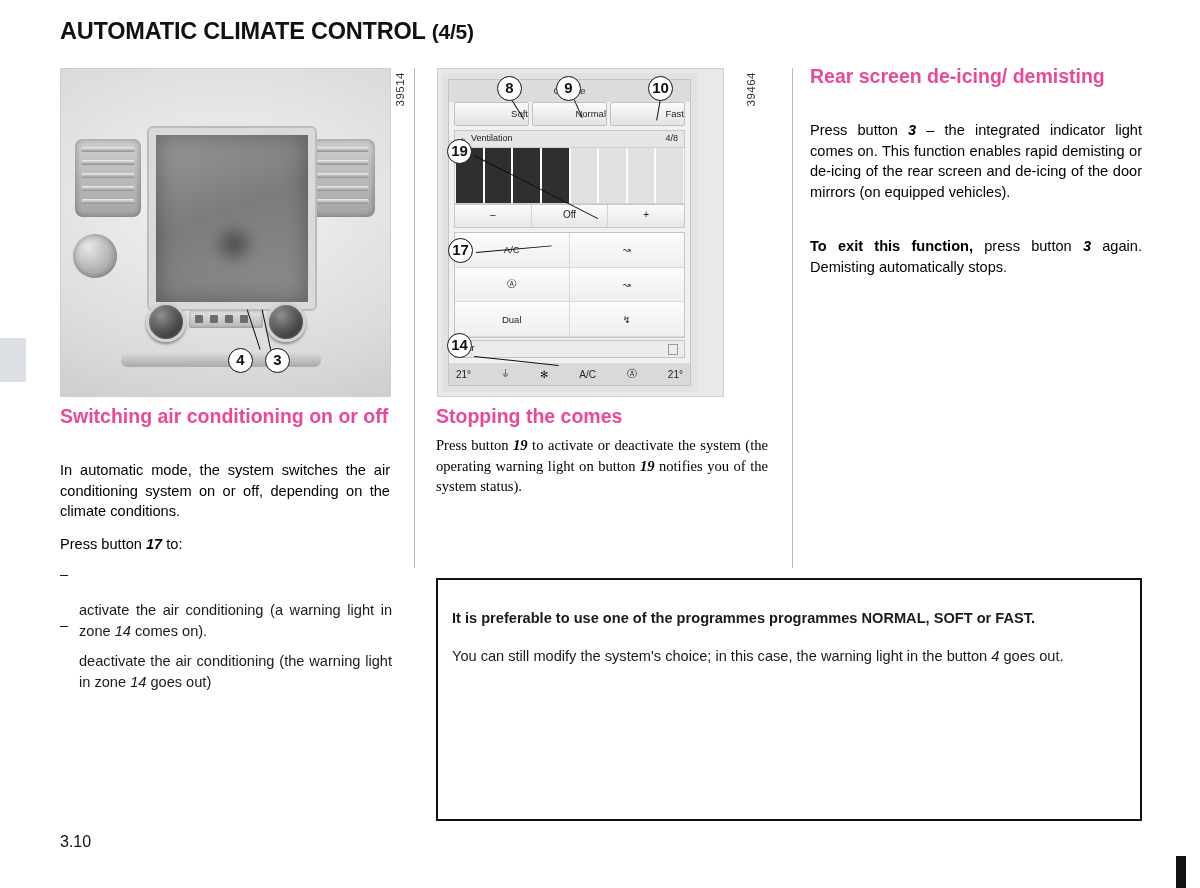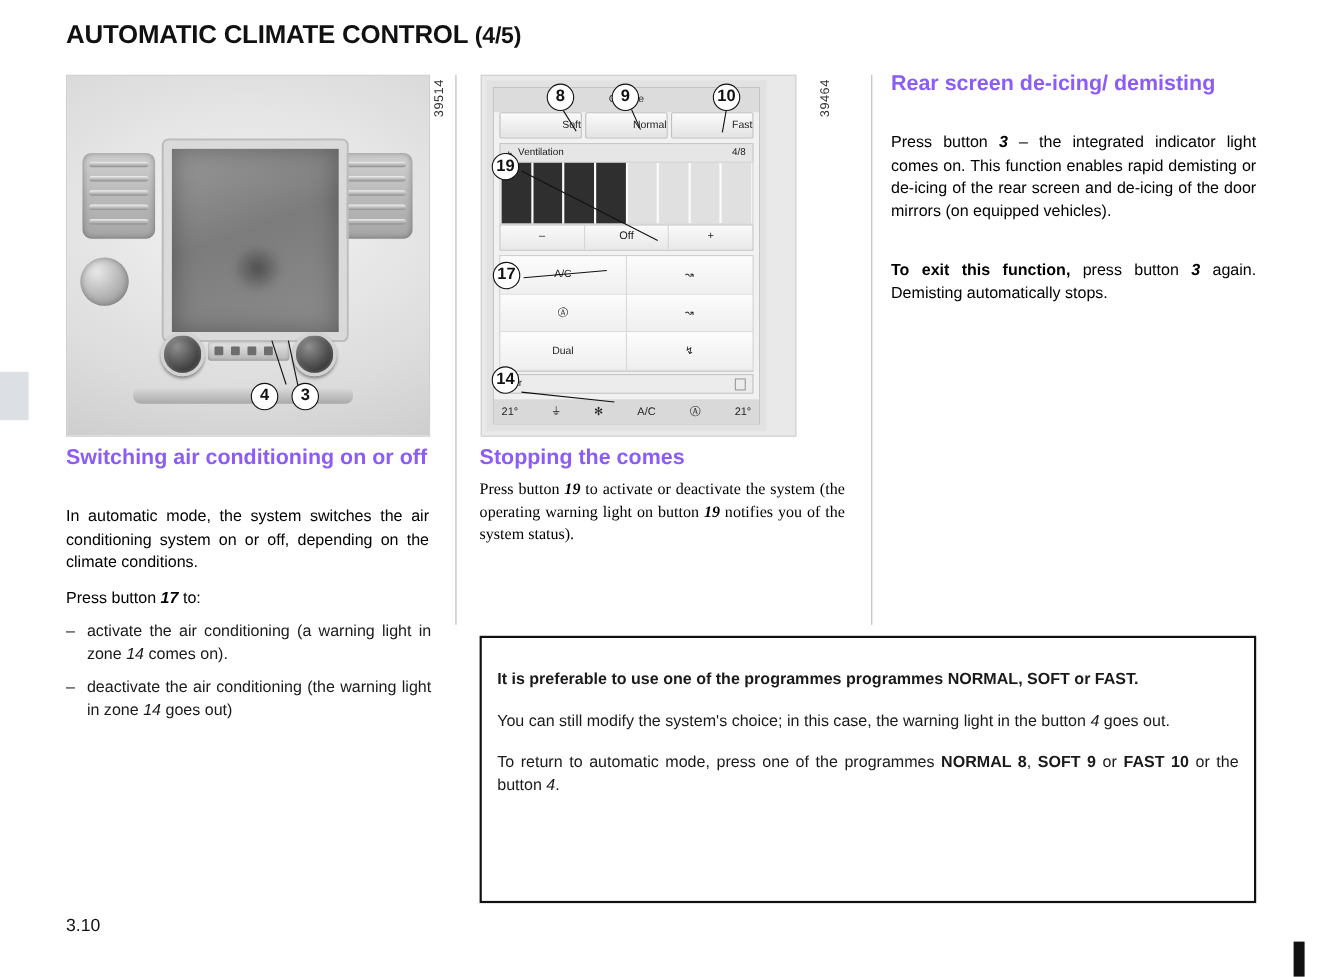--- a/index.html
+++ b/index.html
@@ -314,21 +314,21 @@
     font-size: 10px;
   }
   .hmi-status span { font-size: 10px; }
 
   
   .h2 {
     position: absolute;
     font-size: 19.5px;
     font-weight: bold;
     line-height: 24px;
-    color: #8b5cf6;
+    color: #ec4899;
   }
   .para {
     position: absolute;
     font-size: 14.6px;
     line-height: 20.5px;
     text-align: justify;
     color: #000000;
   }
   .para b, .para strong { font-weight: bold; }
   .para i, .para em { font-style: italic; font-weight: bold; }
@@ -338,20 +338,21 @@
     line-height: 20.5px;
     text-align: justify;
   }
   .bullet .dash {
     position: absolute;
     left: 0;
   }
   .bullet .btxt {
     display: block;
     margin-left: 19px;
+    margin-top: 36px;
   }
 
   
   .notebox {
     position: absolute;
     left: 436px;
     top: 578px;
     width: 706px;
     height: 243px;
     border: 2px solid #111;
@@ -556,23 +557,20 @@
   <div class="para" style="left:810px; top:236px; width:332px;">
     <b>To exit this function,</b><span> press button </span><em>3</em><span> again. Demisting automatically stops.</span>
   </div>
 
   <div class="notebox">
     <div class="inner">
       <p class="strong">It is preferable to use one of the programmes programmes NORMAL, SOFT or FAST.</p>
       <p>
         <span>You can still modify the system's choice; in this case, the warning light in the button </span><em>4</em><span> goes out.</span>
       </p>
-      <p>
-        <span>To return to automatic mode, press one of the programmes </span><b>NORMAL 8</b><span>, </span><b>SOFT 9</b><span> or </span><b>FAST 10</b><span> or the button </span><em>4</em><span>.</span>
-      </p>
     </div>
   </div>
 
   <div class="folio">3.10</div>
   <div class="edge-mark"></div>
   <div class="corner-mark"></div>
 
 </div>
 
 </body></html>

